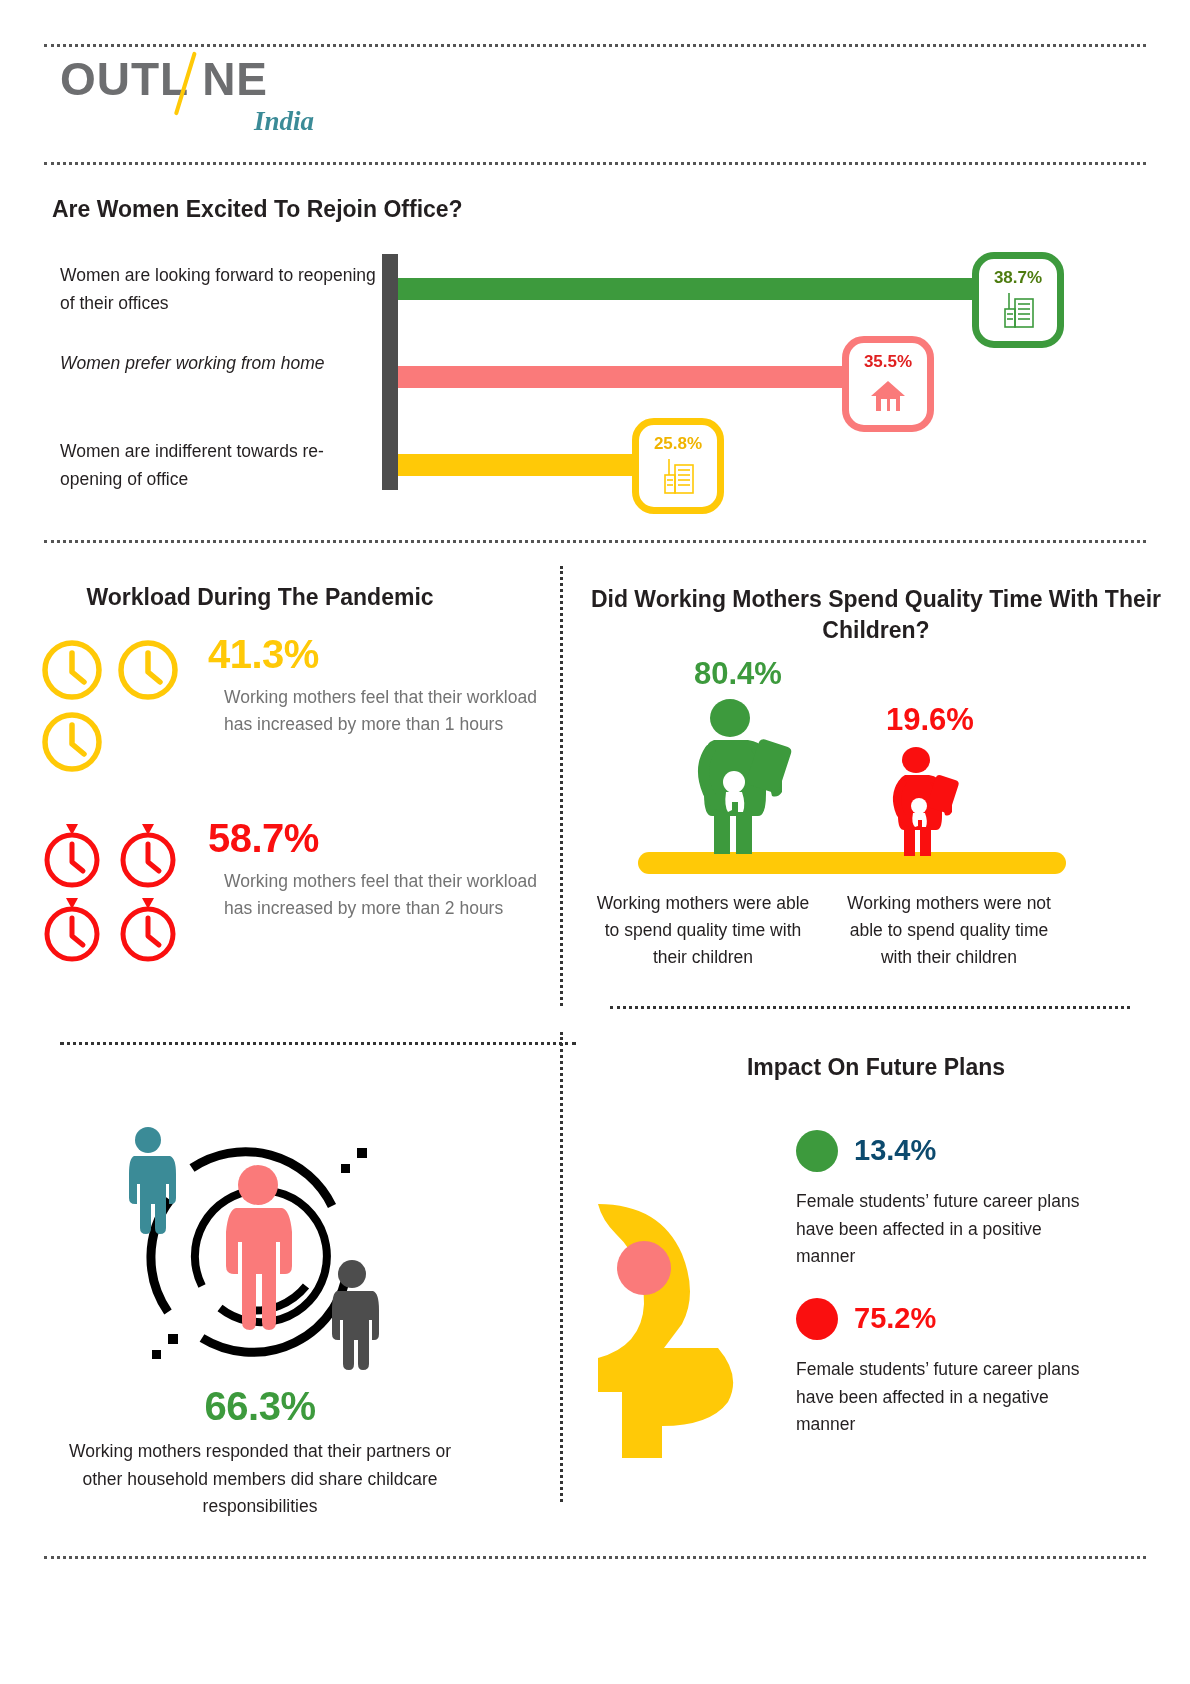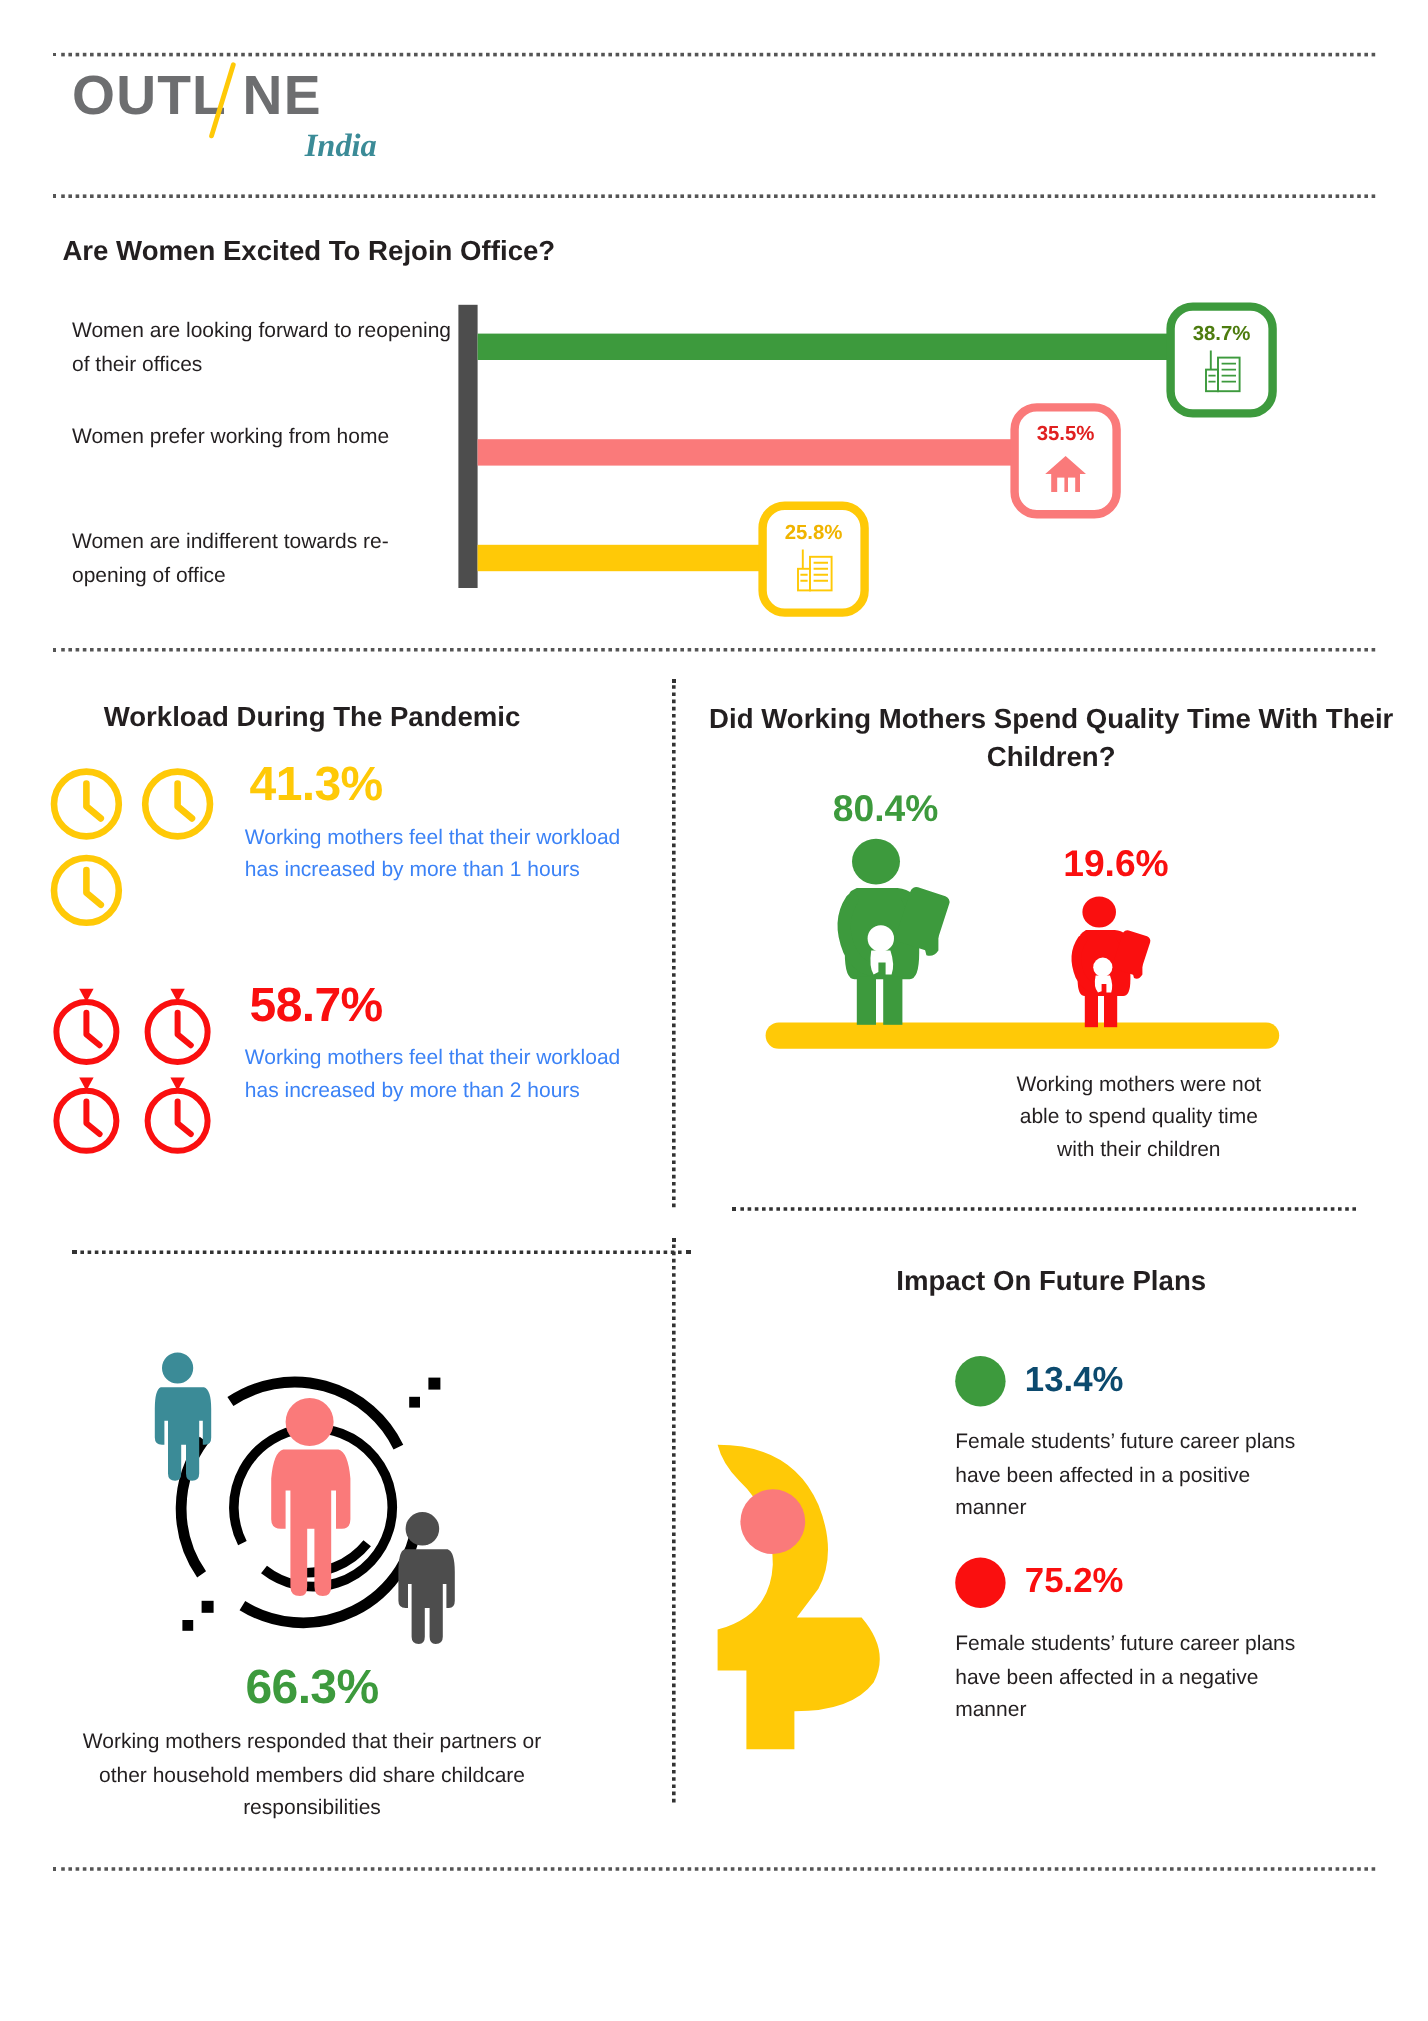--- a/index.html
+++ b/index.html
@@ -89,22 +89,22 @@
   .sec2 { position: absolute; left: 0; top: 560px; width: 560px; height: 470px; }
   .s2-title { position: absolute; left: 0; top: 24px; width: 520px; text-align: center; }
   .wl-block { position: absolute; left: 40px; width: 490px; }
   .clock-grid { position: absolute; left: 0; top: 0; width: 152px; }
   .clock { position: absolute; }
   .wl-pct {
     position: absolute; left: 168px; top: -6px;
     font-size: 40px; font-weight: bold; letter-spacing: -0.5px;
   }
   .wl-txt {
-    position: absolute; left: 164px; top: 46px; width: 320px;
-    font-size: 17.5px; line-height: 1.55; color: #3b82f6;
+    position: absolute; left: 184px; top: 46px; width: 320px;
+    font-size: 17.5px; line-height: 1.55; color: #737373;
   }
 
   
   .sec3 { position: absolute; left: 566px; top: 560px; width: 624px; height: 450px; }
   .s3-title { position: absolute; left: 20px; top: 24px; width: 580px; text-align: center; line-height: 1.35; }
   .qt-stage { position: absolute; left: 20px; top: 100px; width: 580px; height: 220px; }
   .qt-ground {
     position: absolute; left: 52px; top: 192px; width: 428px; height: 22px;
     background: #FFC907; border-radius: 11px;
   }
@@ -178,21 +178,21 @@
               <line x1="17" y1="30" x2="29" y2="30"></line>
               <line x1="6" y1="25" x2="12" y2="25"></line>
               <line x1="6" y1="30" x2="12" y2="30"></line>
             </g>
           </svg>
         </div>
       </div>
     </div>
 
     <div class="bar-row" style="top:146px;">
-      <div class="bar-label" style="top:8px;">Women prefer working from home</div>
+      <div class="bar-label" style="top:8px;font-style:italic;">Women prefer working from home</div>
       <div class="bar" style="left:346px; top:24px; width:500px; background:#fa7a7a;"></div>
       <div class="pill" style="left:790px; top:-6px; border-color:#fa7a7a;">
         <div class="pct" style="color:#e02020;">35.5%</div>
         <div class="glyph">
           <svg width="40" height="34" viewBox="0 0 40 34">
             <path d="M20 2 L37 17 L32 17 L32 32 L8 32 L8 17 L3 17 Z" fill="#fa7a7a"></path>
             <rect x="13" y="20" width="6" height="12" fill="#ffffff"></rect>
             <rect x="22" y="20" width="6" height="12" fill="#ffffff"></rect>
           </svg>
         </div>
@@ -332,20 +332,21 @@
             <rect x="49" y="31" width="24" height="34" rx="4" transform="rotate(18 61 48)"></rect>
           </g>
           <g fill="#ffffff">
             <circle cx="37" cy="60" r="8"></circle>
             <path d="M31 67 Q29 77 33 81 L36 80 L36 74 L40 74 L40 81 L44 81 Q46 75 43 67 Z"></path>
           </g>
         </svg>
       </div>
     </div>
 
+    <div class="qt-cap" style="left:22px;">Working mothers were able to spend quality time with their children</div>
     <div class="qt-cap" style="left:268px;">Working mothers were not able to spend quality time with their children</div>
   </div>
 
   <div class="hrule short" style="top:1042px; left:60px; right:614px;"></div>
   <div class="hrule short" style="top:1006px; left:610px; right:60px;"></div>
 
   <div class="sec4">
 
     <div class="s4-art">
       <svg width="300" height="250" viewBox="0 0 300 250">

